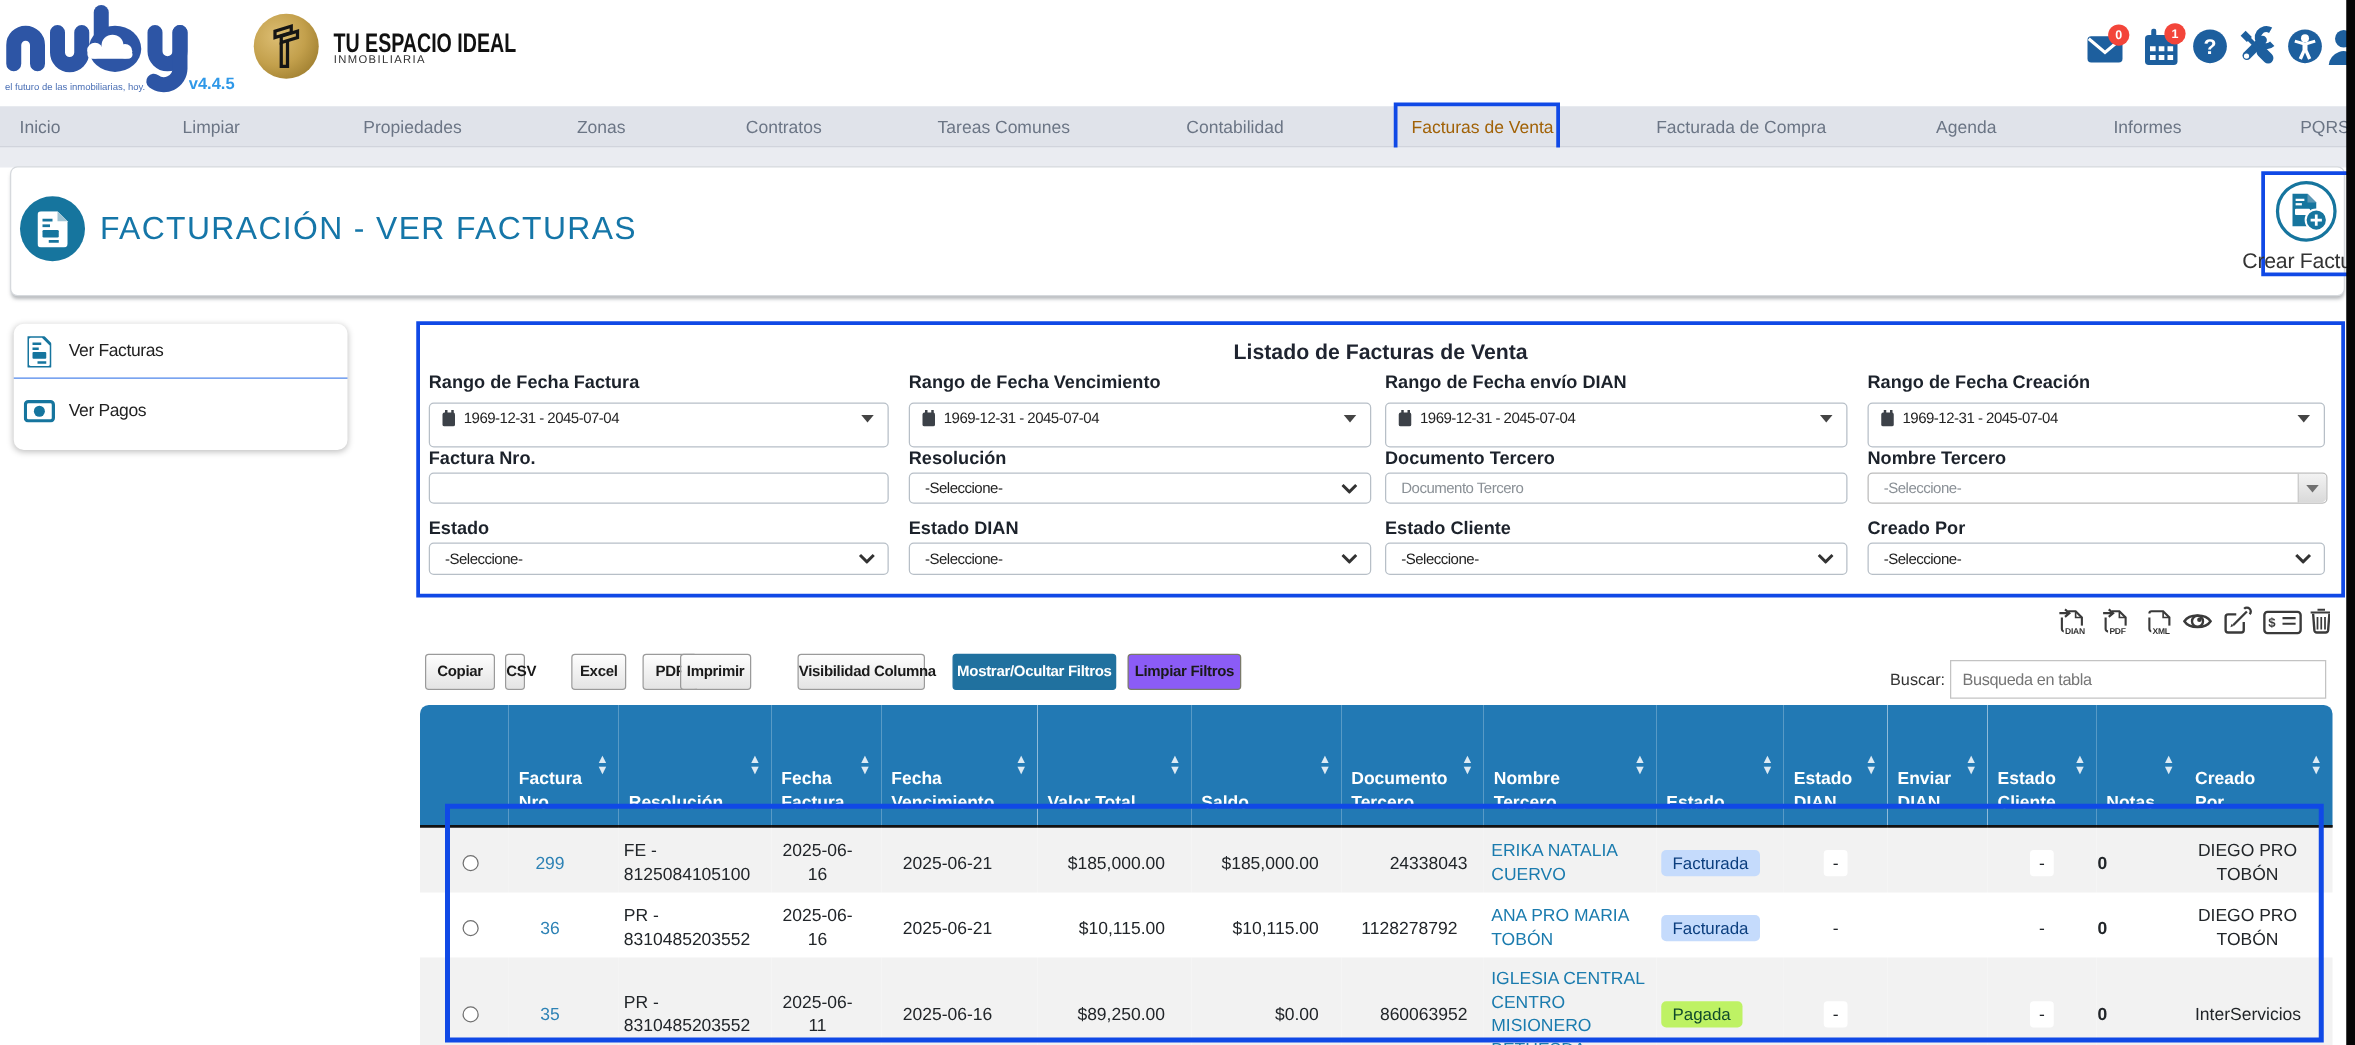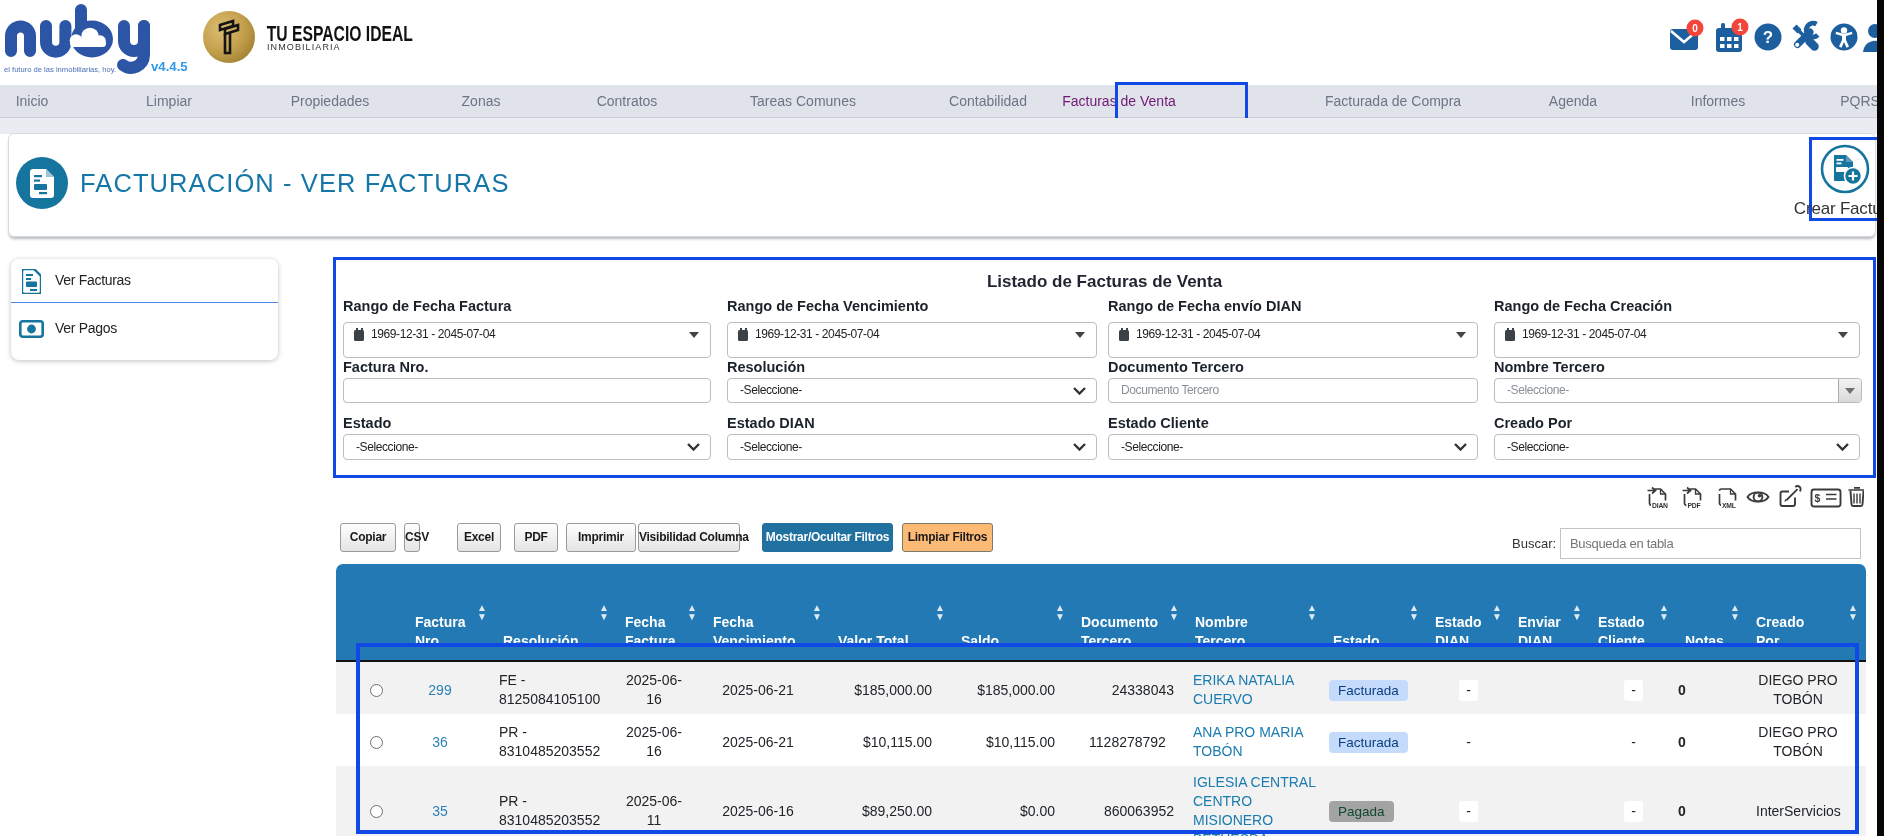--- a/index.html
+++ b/index.html
@@ -52,21 +52,21 @@
 #tbl td:nth-child(6){padding-right:21px}
 #tbl td:nth-child(7){padding-right:18px}
 #tbl td:nth-child(8){padding-right:13px}
 #tbl td:nth-child(9){padding-left:6px;padding-right:4px}
 #tbl td:nth-child(10){padding-left:4px}
 #tbl td:nth-child(14){padding-left:1px}
 #tbl td:nth-child(15){padding-right:26px}
 .sorts{position:absolute;right:8px;top:50%;transform:translateY(-50%);display:flex;flex-direction:column;align-items:center;color:rgba(255,255,255,.85);font-size:10px;line-height:9px}
 .badge{display:inline-block;padding:1px 9px;border-radius:4px;font-size:13.5px}
 .b-fact{background:#c5dbfc;color:#0b3e7e}
-.b-pag{background:#a3a3a3;color:#0f4a2b}
+.b-pag{background:#bef264;color:#0f4a2b}
 .chip{display:inline-block;background:#fff;border-radius:3px;padding:1px 7px}
 .link{color:#2d82b5}
 .radio{display:inline-block;width:13px;height:13px;border:1.5px solid #707070;border-radius:50%;background:#fff;vertical-align:middle}
 .tname{color:#1a7bae}
 
 .anno{position:absolute;border:3px solid #1049e6;pointer-events:none}
 #blackstrip{position:absolute;left:1877px;top:0;width:7px;height:836px;background:#060606}
 </style>
 </head>
 <body>
@@ -153,21 +153,21 @@
 </svg>
 
 <div id="nav">
 <span class="it" style="left:32px">Inicio</span>
 <span class="it" style="left:169px">Limpiar</span>
 <span class="it" style="left:330px">Propiedades</span>
 <span class="it" style="left:481px">Zonas</span>
 <span class="it" style="left:627px">Contratos</span>
 <span class="it" style="left:803px">Tareas Comunes</span>
 <span class="it" style="left:988px">Contabilidad</span>
-<span class="it" style="left:1119px;color:#701a75">Facturas de Venta</span>
+<span class="it" style="left:1186px;color:#a16207">Facturas de Venta</span>
 <span class="it" style="left:1393px">Facturada de Compra</span>
 <span class="it" style="left:1573px">Agenda</span>
 <span class="it" style="left:1718px">Informes</span>
 <span class="it" style="left:1860px">PQRS</span>
 </div>
 <div class="anno" style="left:1115px;top:82px;width:133px;height:40px"></div>
 <div id="gap1"></div>
 
 <div id="titlecard"></div>
 <div id="tcirc"></div>
@@ -309,24 +309,24 @@
   <path d="M 204.5 7 L 205.5 20.3 A 2 2 0 0 0 207.5 22 H 214.5 A 2 2 0 0 0 216.5 20.3 L 217.5 7"></path>
   <path d="M 202.5 6 H 219.5 M 208 3.8 H 214" stroke-width="1.7"></path>
   <path d="M 208 9.5 V 19.5 M 211 9.5 V 19.5 M 214 9.5 V 19.5" stroke-width="1.4"></path>
  </g>
 </svg>
 
 <div class="dtbtn" style="left:340px;width:56px">Copiar</div>
 <div class="dtbtn" style="left:404px;width:16px">CSV</div>
 <div class="dtbtn" style="left:457px;width:44px">Excel</div>
 <div class="dtbtn" style="left:514px;width:44px">PDF</div>
-<div class="dtbtn" style="left:566px;width:70px">Imprimir</div>
+<div class="dtbtn" style="left:544px;width:57px">Imprimir</div>
 <div class="dtbtn" style="left:638px;width:102px">Visibilidad Columna</div>
 <div class="dtbtn" style="left:762px;width:131px;background:#20719f;border-color:#20719f;color:#fff">Mostrar/Ocultar Filtros</div>
-<div class="dtbtn" style="left:902px;width:91px;background:#fdba74;border-color:#7a7a6a">Limpiar Filtros</div>
+<div class="dtbtn" style="left:902px;width:91px;background:#8b5cf6;border-color:#7a7a6a">Limpiar Filtros</div>
 
 <span class="abs" style="left:1512px;top:536px;font-size:13px;color:#333">Buscar:</span>
 <input class="abs" id="buscar" style="left: 1560px; top: 528px; width: 301px; height: 31px; border: 1px solid rgb(195, 195, 195); font-size: 13px; letter-spacing: -0.3px; padding-left: 9px; color: rgb(119, 119, 119); font-family: &quot;Liberation Sans&quot;, sans-serif;" placeholder="Busqueda en tabla">
 
 <table id="tbl">
 <colgroup>
 <col style="width:71px">
       <col style="width:88px">
       <col style="width:122px">
       <col style="width:88px">

